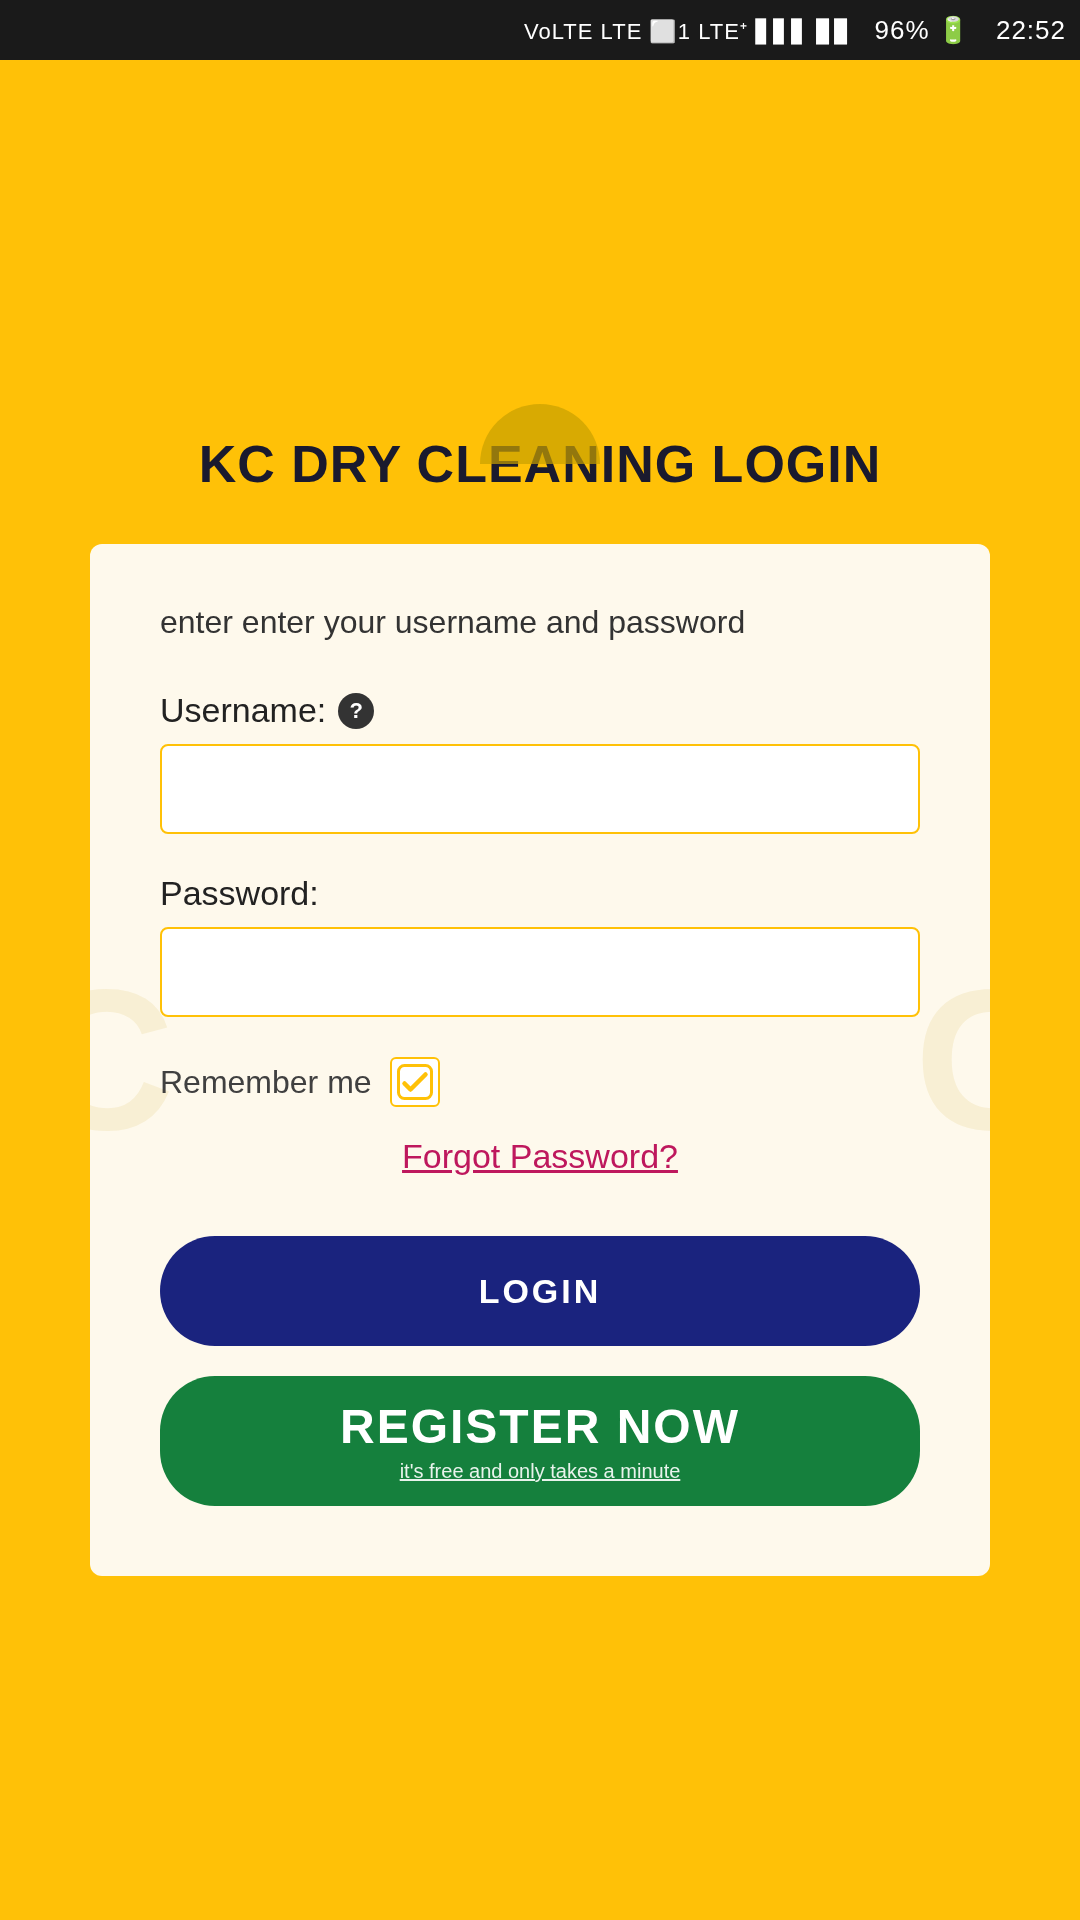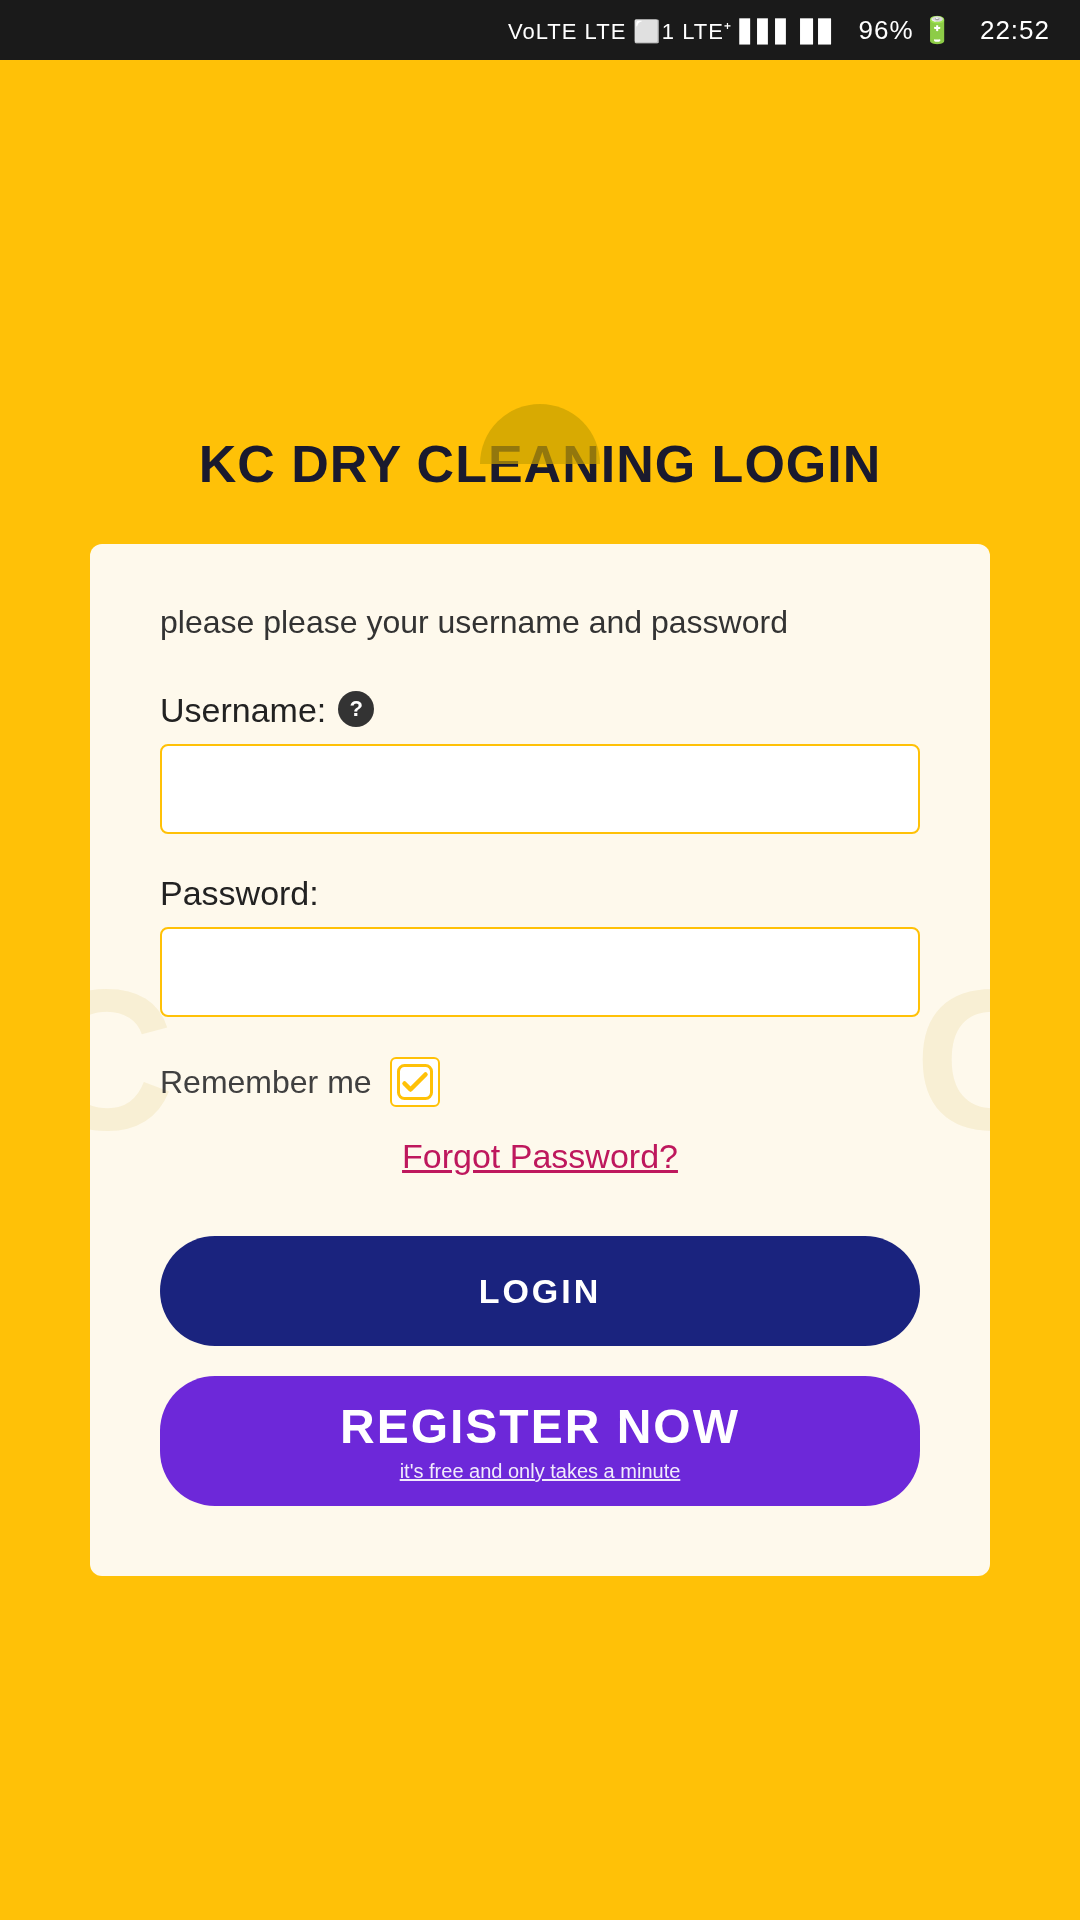--- a/index.html
+++ b/index.html
@@ -21,21 +21,21 @@
     }
 
     
     .status-bar {
       width: 100%;
       height: 60px;
       background-color: #1a1a1a;
       display: flex;
       align-items: center;
       justify-content: flex-end;
-      padding-right: 30px;
+      padding-right: 14px;
       flex-shrink: 0;
     }
 
     .status-bar-text {
       color: white;
       font-size: 26px;
       font-weight: 500;
       letter-spacing: 1px;
     }
 
@@ -142,21 +142,21 @@
       font-size: 32px;
       color: #333;
       margin-bottom: 50px;
     }
 
     .field-label {
       font-size: 34px;
       color: #222;
       margin-bottom: 14px;
       display: flex;
-      align-items: flex-start;
+      align-items: center;
       gap: 12px;
     }
 
     .help-icon {
       width: 36px;
       height: 36px;
       background-color: #333;
       border-radius: 50%;
       display: inline-flex;
       align-items: center;
@@ -243,21 +243,21 @@
       cursor: pointer;
       margin-bottom: 30px;
       display: flex;
       align-items: center;
       justify-content: center;
     }
 
     .register-button {
       width: 100%;
       height: 130px;
-      background-color: #6d28d9;
+      background-color: #15803d;
       border: none;
       border-radius: 55px;
       color: white;
       cursor: pointer;
       display: flex;
       flex-direction: column;
       align-items: center;
       justify-content: center;
       gap: 6px;
     }
@@ -310,21 +310,21 @@
 
   <h1 class="page-title">KC DRY CLEANING LOGIN</h1>
 
   <div class="login-card">
 
     <div class="card-watermark-left">C</div>
     <div class="card-watermark-right">G</div>
 
     <div class="card-content">
       
-      <p class="subtitle">please please your username and password</p>
+      <p class="subtitle">enter enter your username and password</p>
 
       
       <label class="field-label">
         <span>Username:</span>
         <span class="help-icon">?</span>
       </label>
       <input type="text" class="text-input" value="" style="">
 
       
       <label class="field-label">

